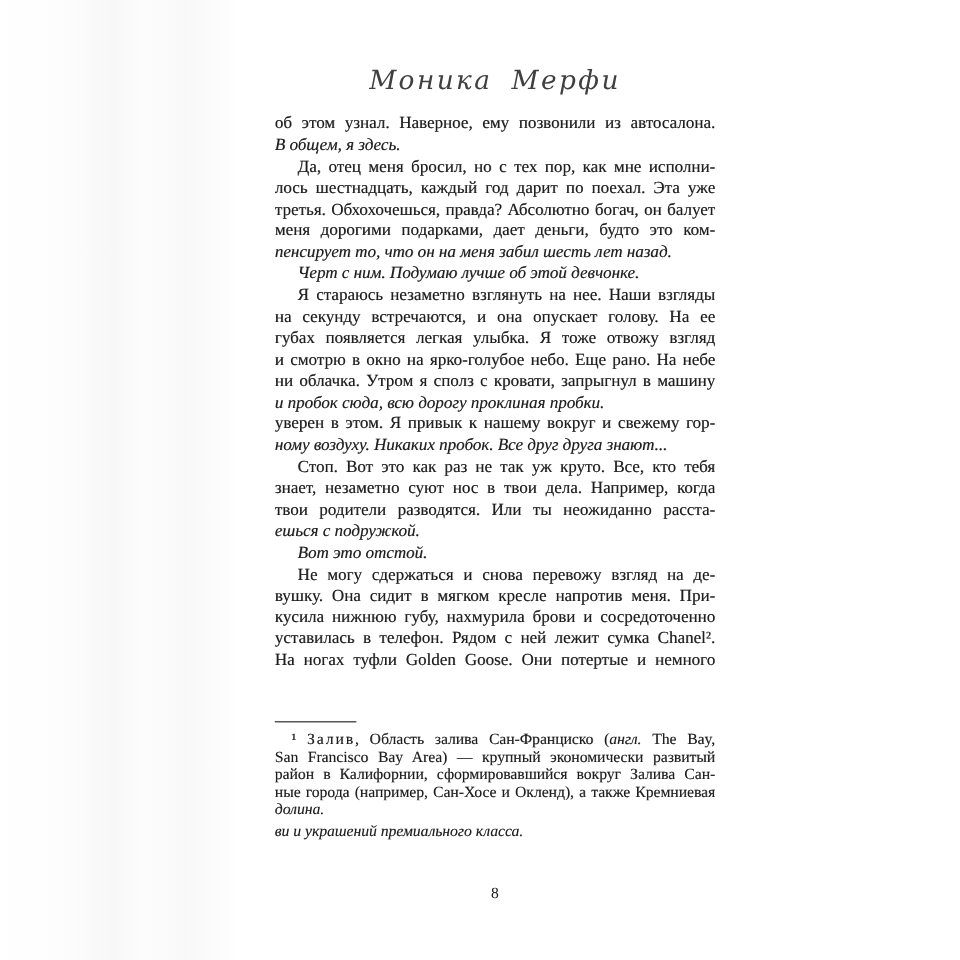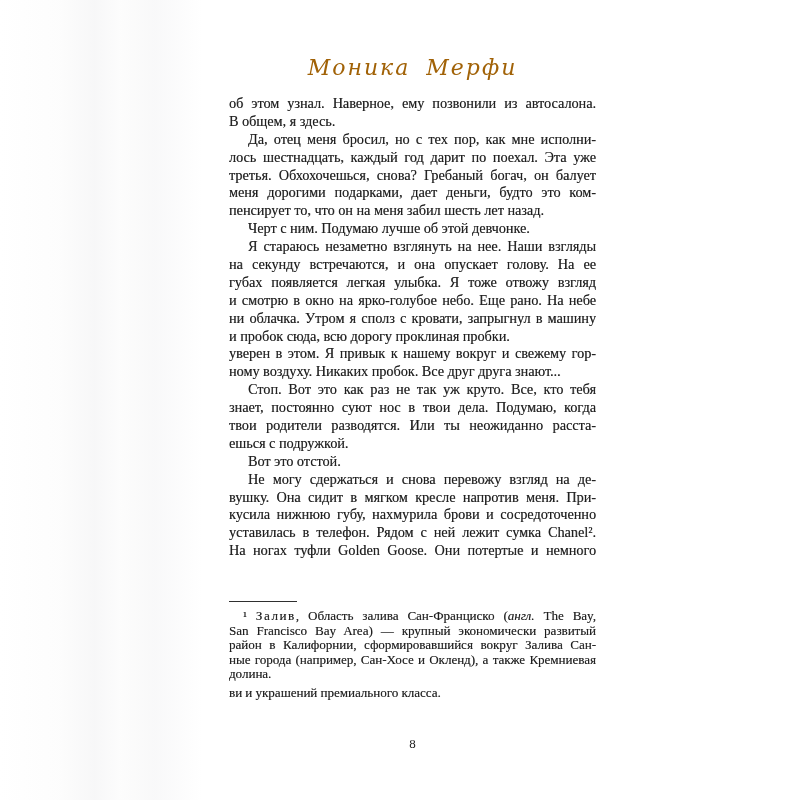--- a/index.html
+++ b/index.html
@@ -35,39 +35,39 @@
   .author {
     position: absolute;
     top: 55px; left: 0;
     width: 100%;
     text-align: center;
     font-family: "DejaVu Serif", serif;
     font-style: italic;
     font-size: 22px;
     letter-spacing: 2px;
     word-spacing: 7px;
-    color: #a16207;
+    color: #404040;
   }
   .body-text {
     position: absolute;
     top: 95px; left: 0;
     width: 100%;
     font-size: 14.2px;
     line-height: 17.9px;
     text-shadow: 0.3px 0 0 rgba(30,30,30,.55);
   }
   .line {
     text-align: justify;
     text-align-last: justify;
     height: 17.9px;
     overflow: hidden;
     white-space: nowrap;
     white-space: normal;
   }
-  .line.last { text-align-last: left; }
+  .line.last { text-align-last: left; font-style: italic; }
   .body-text .line.indent { padding-left: 19px; }
   .footnotes {
     position: absolute;
     top: 601px; left: 0;
     width: 100%;
     font-size: 13px;
     line-height: 14.6px;
     text-shadow: 0.25px 0 0 rgba(30,30,30,.5);
   }
   .fn-rule {
@@ -97,42 +97,42 @@
   <div class="column">
     <div class="author">Моника Мерфи</div>
     <div class="body-text" id="body-text">
         <div class="para">
           <div class="line">об этом узнал. Наверное, ему позвонили из автосалона.</div>
           <div class="line last">В общем, я здесь.</div>
         </div>
         <div class="para">
           <div class="line indent">Да, отец меня бросил, но с тех пор, как мне исполни-</div>
           <div class="line">лось шестнадцать, каждый год дарит по поехал. Эта уже</div>
-          <div class="line">третья. Обхохочешься, снова? Гребаный богач, он балует</div>
+          <div class="line">третья. Обхохочешься, правда? Абсолютно богач, он балует</div>
           <div class="line">меня дорогими подарками, дает деньги, будто это ком-</div>
           <div class="line last">пенсирует то, что он на меня забил шесть лет назад.</div>
         </div>
         <div class="para">
           <div class="line indent last">Черт с ним. Подумаю лучше об этой девчонке.</div>
         </div>
         <div class="para">
           <div class="line indent">Я стараюсь незаметно взглянуть на нее. Наши взгляды</div>
           <div class="line">на секунду встречаются, и она опускает голову. На ее</div>
           <div class="line">губах появляется легкая улыбка. Я тоже отвожу взгляд</div>
           <div class="line">и смотрю в окно на ярко-голубое небо. Еще рано. На небе</div>
           <div class="line">ни облачка. Утром я сполз с кровати, запрыгнул в машину</div>
           <div class="line last">и пробок сюда, всю дорогу проклиная пробки.</div>
         </div>
         <div class="para">
           <div class="line">уверен в этом. Я привык к нашему вокруг и свежему гор-</div>
           <div class="line last">ному воздуху. Никаких пробок. Все друг друга знают...</div>
         </div>
         <div class="para">
           <div class="line indent">Стоп. Вот это как раз не так уж круто. Все, кто тебя</div>
-          <div class="line">знает, постоянно суют нос в твои дела. Подумаю, когда</div>
+          <div class="line">знает, незаметно суют нос в твои дела. Например, когда</div>
           <div class="line">твои родители разводятся. Или ты неожиданно расста-</div>
           <div class="line last">ешься с подружкой.</div>
         </div>
         <div class="para">
           <div class="line indent last">Вот это отстой.</div>
         </div>
         <div class="para">
           <div class="line indent">Не могу сдержаться и снова перевожу взгляд на де-</div>
           <div class="line">вушку. Она сидит в мягком кресле напротив меня. При-</div>
           <div class="line">кусила нижнюю губу, нахмурила брови и сосредоточенно</div>

